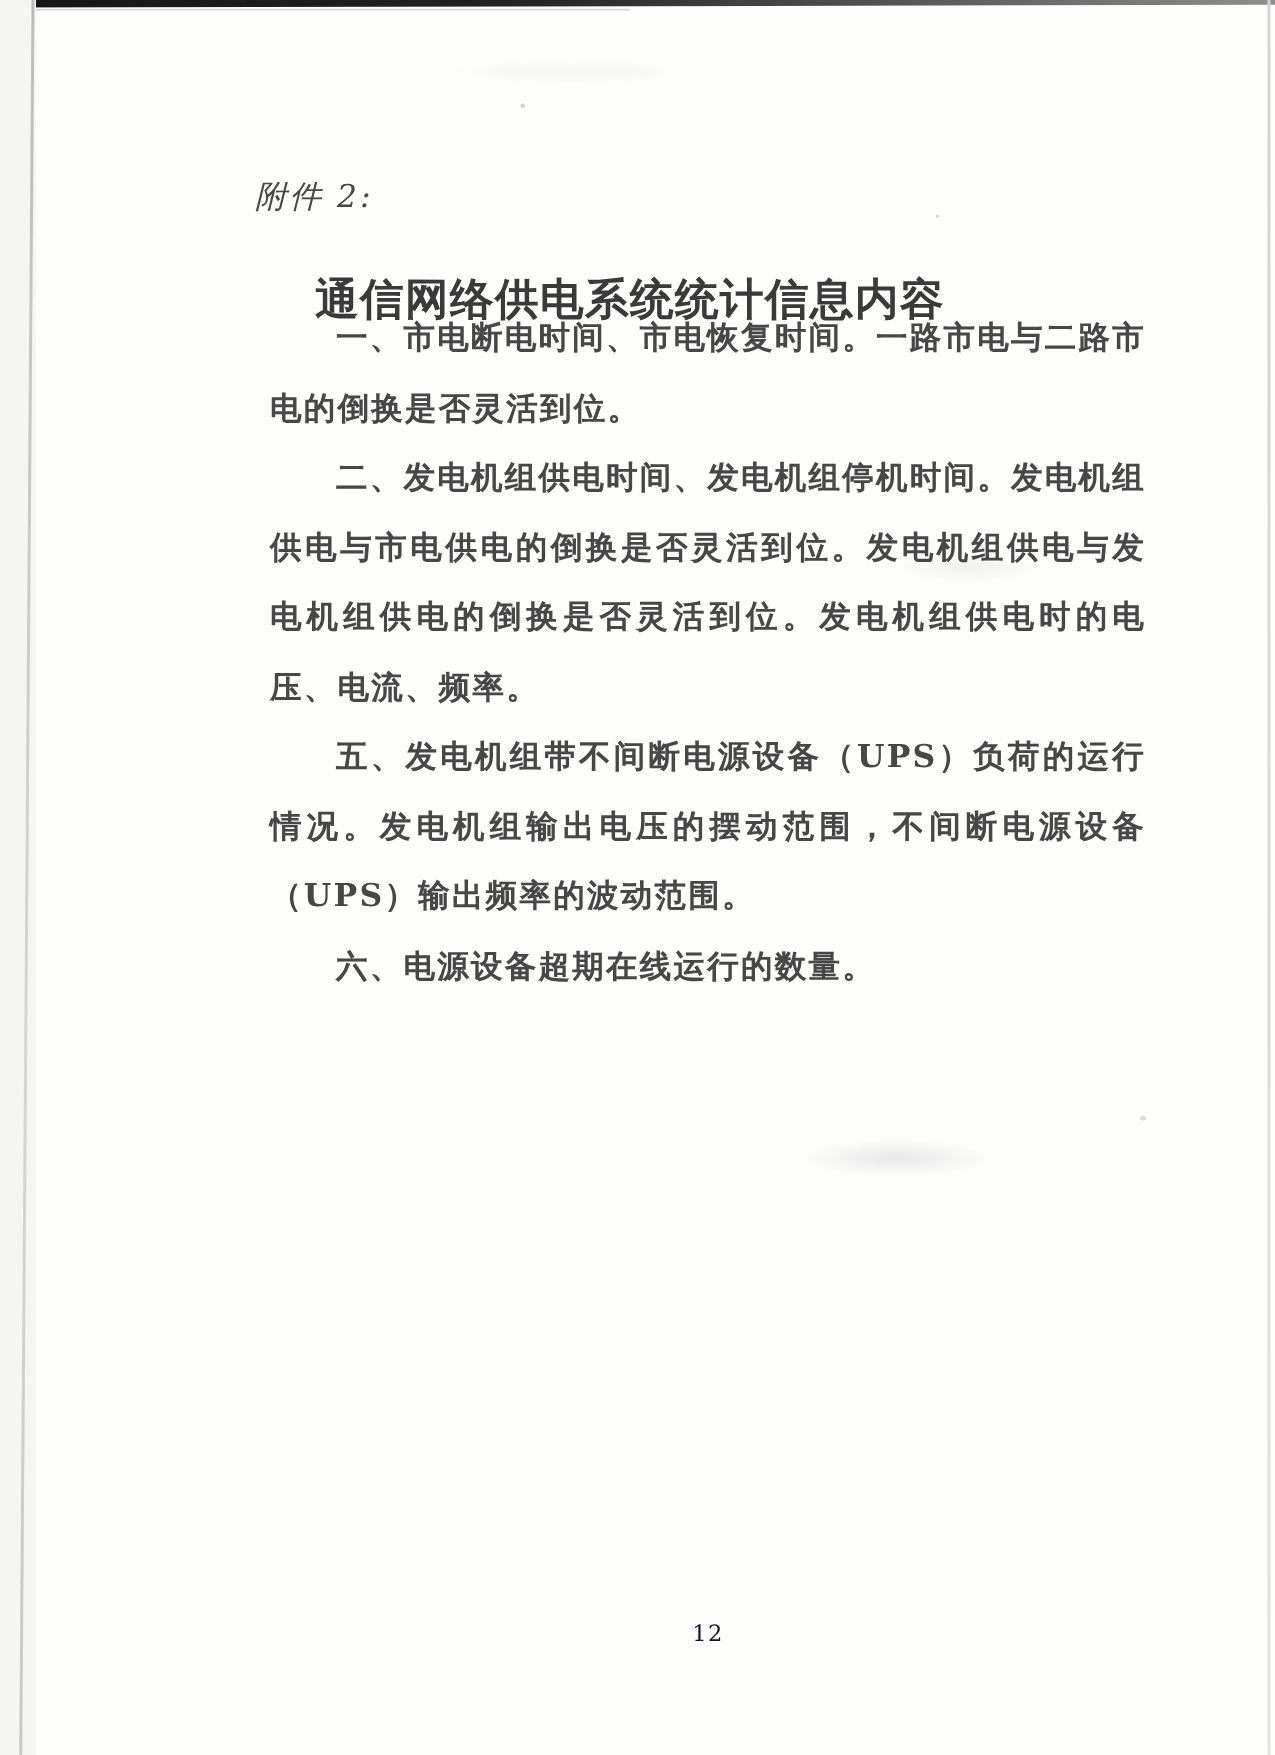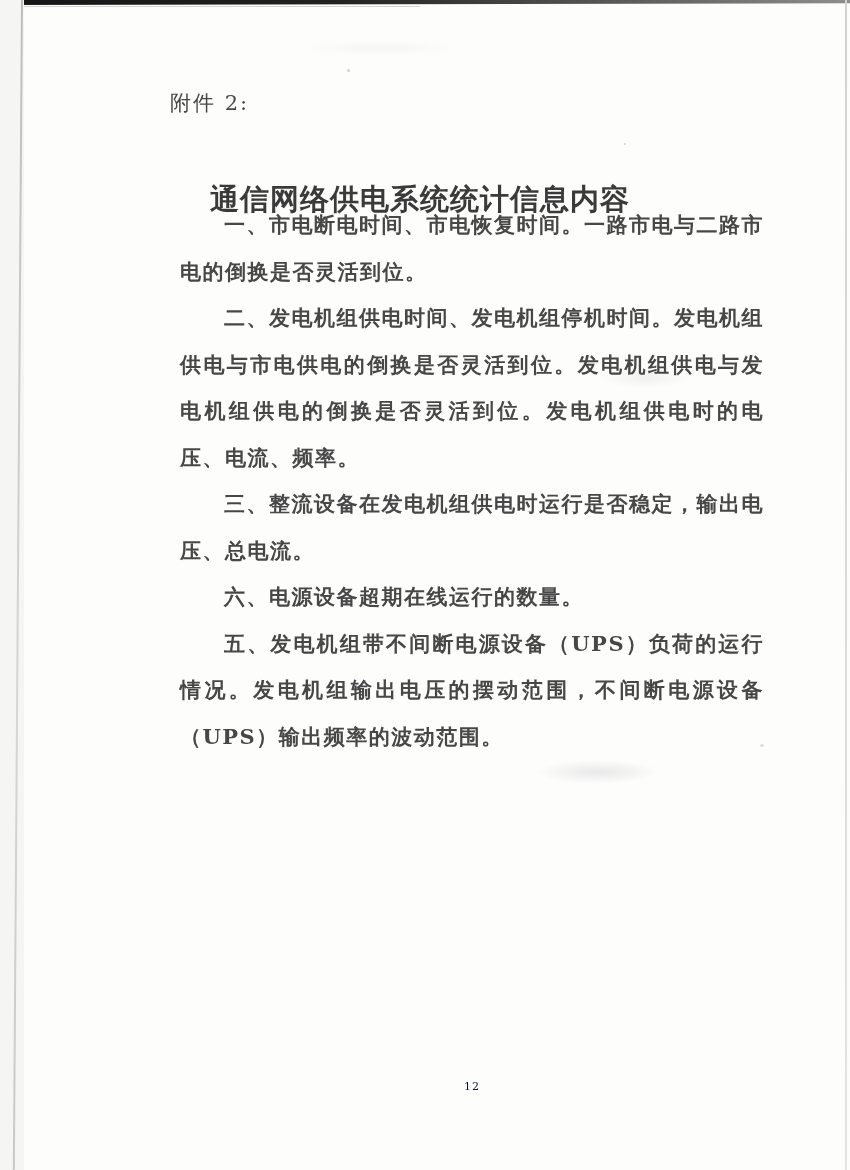--- a/index.html
+++ b/index.html
@@ -48,22 +48,22 @@
   .smudge-b{left:600px;top:368px;width:90px;height:20px;
     background:radial-gradient(ellipse at center,rgba(130,130,130,.10),rgba(130,130,130,0) 70%);}
   .smudge-c{left:300px;top:40px;width:160px;height:16px;
     background:radial-gradient(ellipse at center,rgba(140,140,140,.07),rgba(140,140,140,0) 70%);}
   .speck{position:absolute;width:3px;height:3px;border-radius:50%;background:#c2c2c2;opacity:.7;}
   .speck1{left:347px;top:69px;}
   .speck2{left:624px;top:143px;width:2px;height:2px;}
   .speck3{left:760px;top:744px;width:4px;height:3px;opacity:.5;}
   
   .attachment-label{
-    position:absolute;left:170px;top:89px;
-    font-size:21px;color:var(--ink);letter-spacing:2px;
+    position:absolute;left:170px;top:117px;
+    font-size:21px;color:var(--ink);letter-spacing:2px;font-style:italic;
   }
   .doc-title{
     position:absolute;left:0;top:148px;width:840px;
     text-align:center;
     font-size:29px;font-weight:600;color:var(--title_ink);
     letter-spacing:1px;
     margin-top:32px;
   }
   .body-text{
     position:absolute;left:180px;top:202px;width:584px;
@@ -71,21 +71,21 @@
     letter-spacing:1.5px;
     text-align:justify;
     font-weight:bold;
   }
   .body-text p{
     margin:0;padding:0;
     text-indent:44px;
   }
   .page-number{
     position:absolute;left:180px;top:1080px;width:584px;
-    text-align:center;font-size:11px;color:#0f172a;letter-spacing:1px;
+    text-align:center;font-size:15px;color:#0f172a;letter-spacing:1px;
   }
 </style>
 </head>
 <body>
 
 <div class="page">
 
   <div class="scan-top-edge"></div>
   <div class="scan-top-edge2"></div>
   <div class="scan-left-margin"></div>
@@ -98,20 +98,19 @@
   <div class="speck speck2"></div>
   <div class="speck speck3"></div>
 
   <div class="attachment-label">附件 2:</div>
 
   <h1 class="doc-title">通信网络供电系统统计信息内容</h1>
 
   <div class="body-text">
     <p>一、市电断电时间、市电恢复时间。一路市电与二路市电的倒换是否灵活到位。</p>
     <p>二、发电机组供电时间、发电机组停机时间。发电机组供电与市电供电的倒换是否灵活到位。发电机组供电与发电机组供电的倒换是否灵活到位。发电机组供电时的电压、电流、频率。</p>
-    <p>三、整流设备在发电机组供电时运行是否稳定，输出电压、总电流。</p>
+    <p>五、发电机组带不间断电源设备（UPS）负荷的运行情况。发电机组输出电压的摆动范围，不间断电源设备（UPS）输出频率的波动范围。</p>
     <p>六、电源设备超期在线运行的数量。</p>
-    <p>五、发电机组带不间断电源设备（UPS）负荷的运行情况。发电机组输出电压的摆动范围，不间断电源设备（UPS）输出频率的波动范围。</p>
   </div>
 
   <div class="page-number">12</div>
 
 </div>
 
 </body></html>

